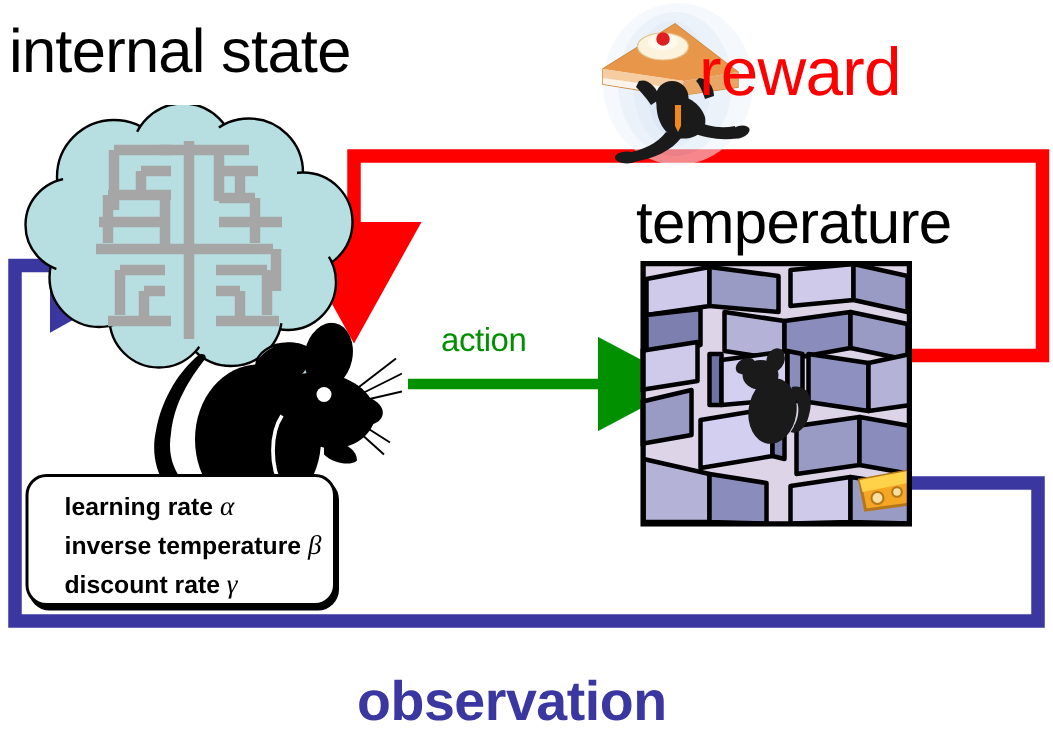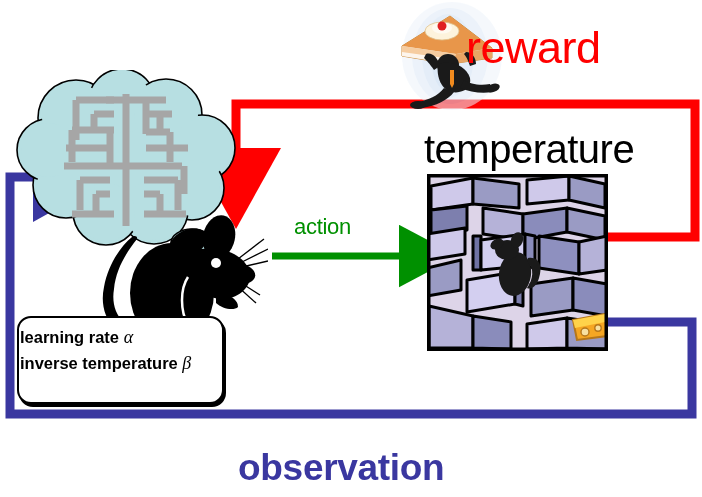--- a/index.html
+++ b/index.html
@@ -62,21 +62,21 @@
   #agent-mouse{ left:88px; top:215px; width:180px; height:135px; }
 
   
   #parameter-box{
     left:17px; top:316px;
     width:207px; height:88px;
     border:2.5px solid #000000;
     border-radius:14px;
     background:#ffffff;
     box-sizing:border-box;
-    padding:7px 0 0 1px;
+    padding:7px 0 0 24px;
     box-shadow:2px 3px 0 #000000;
   }
   #parameter-box .param-line{
     font-size:16.5px;
     color:#000000;
     line-height:1.44;
     font-weight:bold;
     white-space:nowrap;
     font-family:"Liberation Sans", sans-serif;
   }
@@ -323,33 +323,38 @@
         <path d="M146,146 L178,140 L180,162 L150,166 Z" fill="#f5a623" stroke="#b5761a" stroke-width="2"></path>
         <path d="M146,146 L178,140 L178,148 L148,154 Z" fill="#ffd24a"></path>
         <circle cx="158" cy="158" r="4" fill="#f8e0a0" stroke="#b5761a" stroke-width="1.4"></circle>
         <circle cx="171" cy="154" r="3.2" fill="#f8e0a0" stroke="#b5761a" stroke-width="1.4"></circle>
       </g>
 
       <rect x="1.5" y="1.5" width="178" height="174" fill="none" stroke="#000000" stroke-width="4"></rect>
     </svg>
   </div>
 
+  <div class="label" id="internal-state-label">internal state</div>
 
   <div class="label" id="reward-label">reward</div>
 
   <div class="label" id="environment-label">temperature</div>
 
   <div class="label" id="action-label">action</div>
 
   <div class="label" id="observation-label">observation</div>
 
   <div class="abs" id="parameter-box">
     <div class="param-line">
       <span>learning rate</span>
       <span class="sym">α</span>
     </div>
     <div class="param-line">
       <span>inverse temperature</span>
       <span class="sym">β</span>
     </div>
+    <div class="param-line">
+      <span>discount rate</span>
+      <span class="sym">γ</span>
+    </div>
   </div>
 
 </div>
 
 </body></html>

